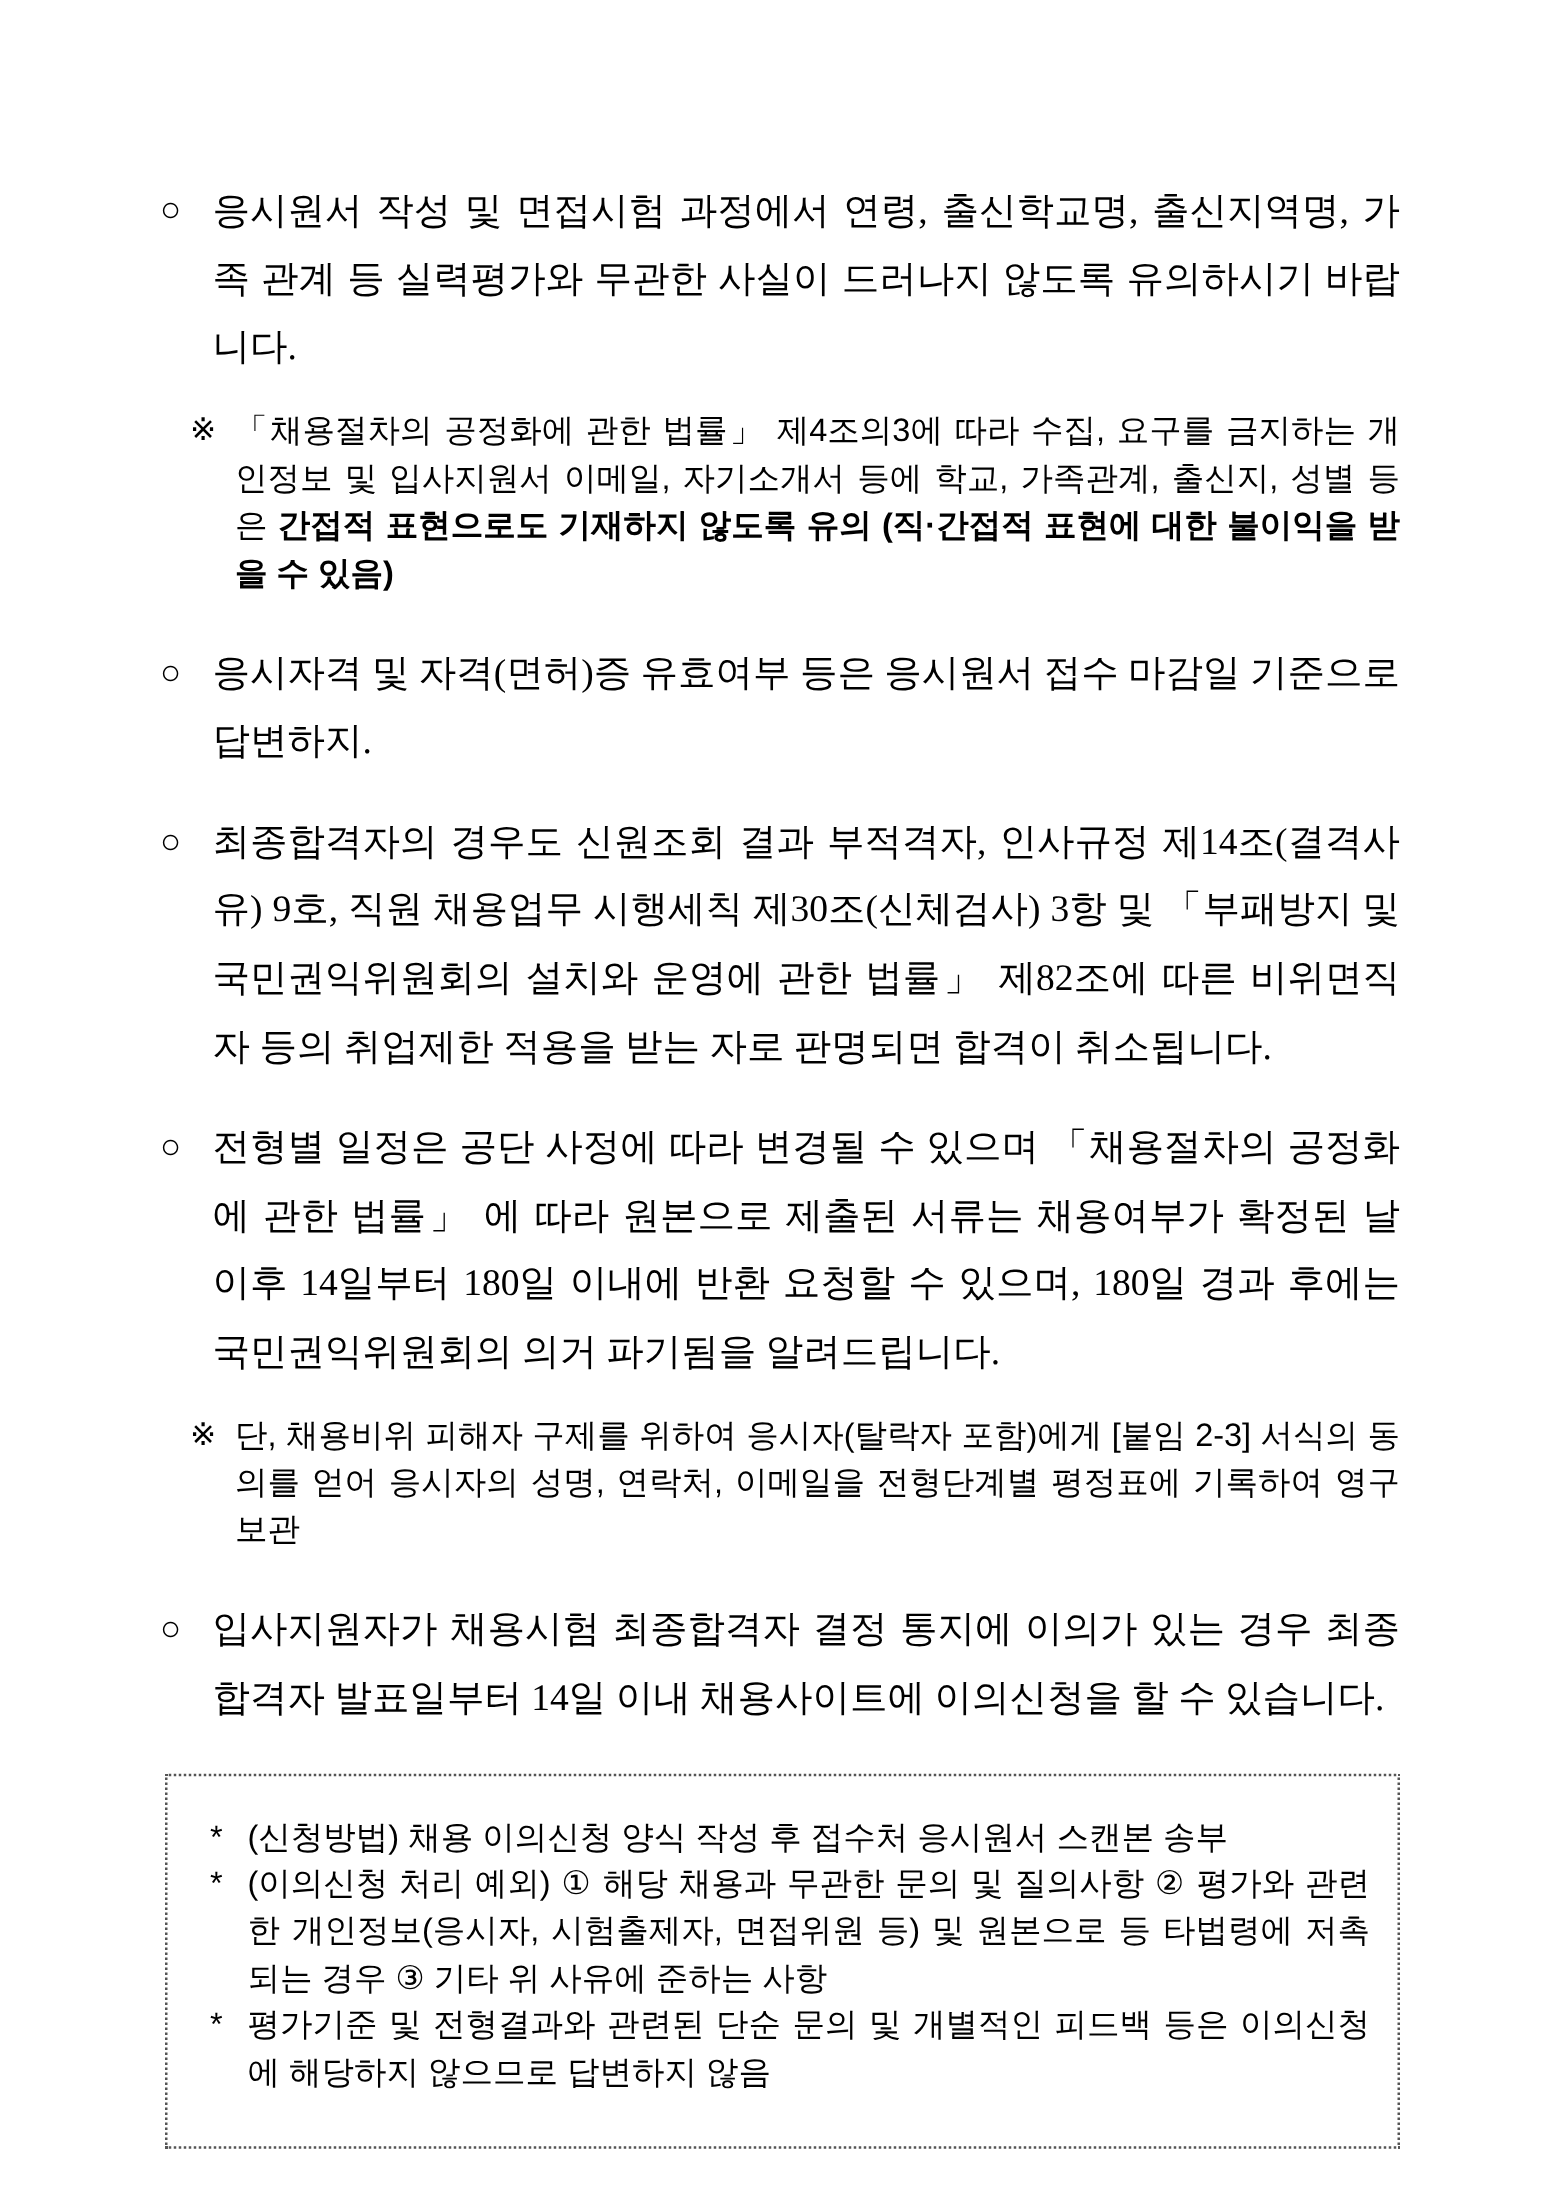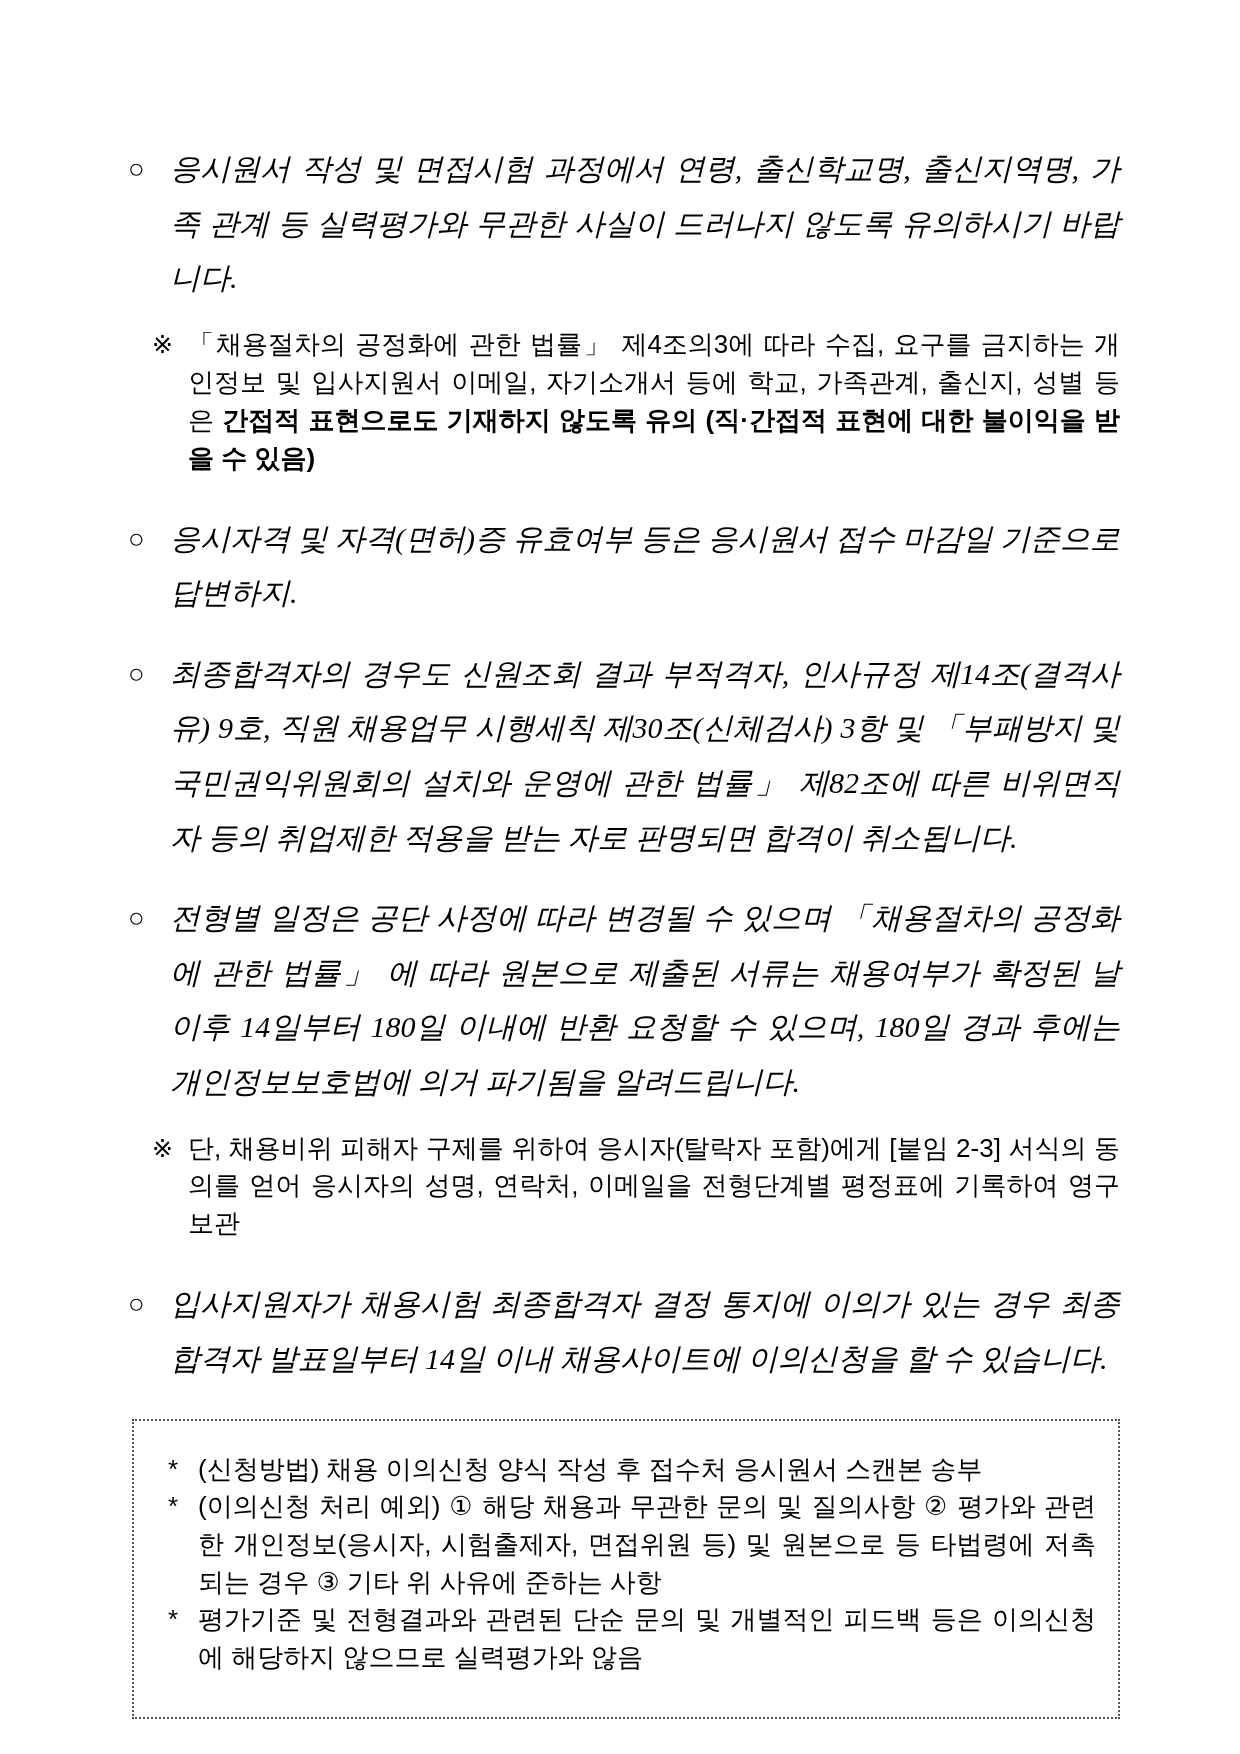--- a/index.html
+++ b/index.html
@@ -29,21 +29,20 @@
     margin-bottom: 26px;
   }
   .bullet .marker {
     flex: 0 0 42px;
     font-size: 28px;
     line-height: 1.95;
   }
   .bullet .btext {
     flex: 1;
     text-align: justify;
-    font-style: italic;
   }
 
   
   .note {
     display: flex;
     align-items: flex-start;
     font-family: "Liberation Sans", "DejaVu Sans", sans-serif;
     font-size: 26px;
     line-height: 1.46;
     margin: -6px 0 34px 24px;
@@ -104,21 +103,21 @@
     <div class="btext">응시자격 및 자격(면허)증 유효여부 등은 응시원서 접수 마감일 기준으로 답변하지.</div>
   </div>
 
   <div class="bullet">
     <span class="marker">○</span>
     <div class="btext">최종합격자의 경우도 신원조회 결과 부적격자, 인사규정 제14조(결격사유) 9호, 직원 채용업무 시행세칙 제30조(신체검사) 3항 및 「부패방지 및 국민권익위원회의 설치와 운영에 관한 법률」 제82조에 따른 비위면직자 등의 취업제한 적용을 받는 자로 판명되면 합격이 취소됩니다.</div>
   </div>
 
   <div class="bullet">
     <span class="marker">○</span>
-    <div class="btext">전형별 일정은 공단 사정에 따라 변경될 수 있으며 「채용절차의 공정화에 관한 법률」 에 따라 원본으로 제출된 서류는 채용여부가 확정된 날 이후 14일부터 180일 이내에 반환 요청할 수 있으며, 180일 경과 후에는 개인정보보호법에 의거 파기됨을 알려드립니다.</div>
+    <div class="btext">전형별 일정은 공단 사정에 따라 변경될 수 있으며 「채용절차의 공정화에 관한 법률」 에 따라 원본으로 제출된 서류는 채용여부가 확정된 날 이후 14일부터 180일 이내에 반환 요청할 수 있으며, 180일 경과 후에는 국민권익위원회의 의거 파기됨을 알려드립니다.</div>
   </div>
 
   <div class="note">
     <span class="marker">※</span>
     <div class="ntext">
       <span>단, 채용비위 피해자 구제를 위하여 응시자(탈락자 포함)에게 [붙임 2-3] 서식의 동의를 얻어 응시자의 성명, 연락처, 이메일을 전형단계별 평정표에 기록하여 영구 보관</span>
     </div>
   </div>
 
   <div class="bullet">
@@ -130,17 +129,17 @@
     <div class="box-item">
       <span class="star">*</span>
       <div class="itext">(신청방법) 채용 이의신청 양식 작성 후 접수처 응시원서 스캔본 송부</div>
     </div>
     <div class="box-item">
       <span class="star">*</span>
       <div class="itext">(이의신청 처리 예외) ① 해당 채용과 무관한 문의 및 질의사항 ② 평가와 관련한 개인정보(응시자, 시험출제자, 면접위원 등) 및 원본으로 등 타법령에 저촉되는 경우 ③ 기타 위 사유에 준하는 사항</div>
     </div>
     <div class="box-item">
       <span class="star">*</span>
-      <div class="itext">평가기준 및 전형결과와 관련된 단순 문의 및 개별적인 피드백 등은 이의신청에 해당하지 않으므로 실력평가와 않음</div>
+      <div class="itext">평가기준 및 전형결과와 관련된 단순 문의 및 개별적인 피드백 등은 이의신청에 해당하지 않으므로 답변하지 않음</div>
     </div>
   </div>
 
 </div>
 
 </body></html>

